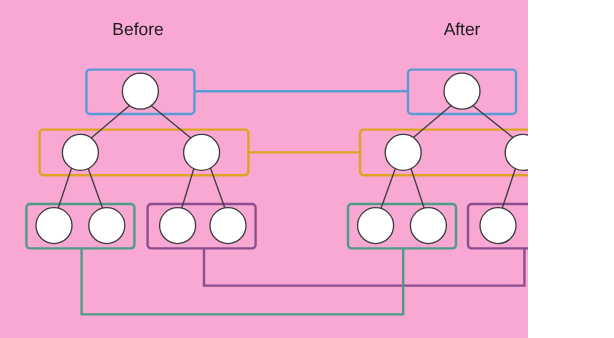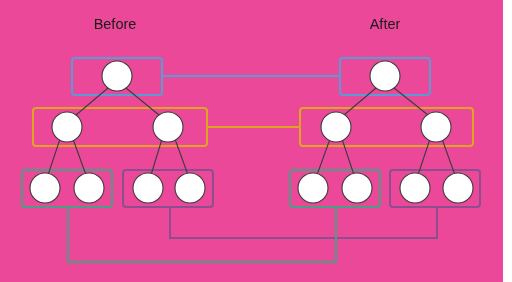--- a/index.html
+++ b/index.html
@@ -2,23 +2,23 @@
 <html><head>
 <meta charset="utf-8">
 <style>
   html, body {
     margin: 0;
     padding: 0;
     background: #ffffff;
   }
   #canvas {
     position: relative;
-    width: 503px;
+    width: 440px;
     height: 282px;
-    background: #ec4899;
+    background: #f9a8d4;
     font-family: "Liberation Sans", sans-serif;
     overflow: hidden;
   }
   #diagram-svg {
     position: absolute;
     left: 0;
     top: 0;
     width: 512px;
     height: 282px;
     display: block;

